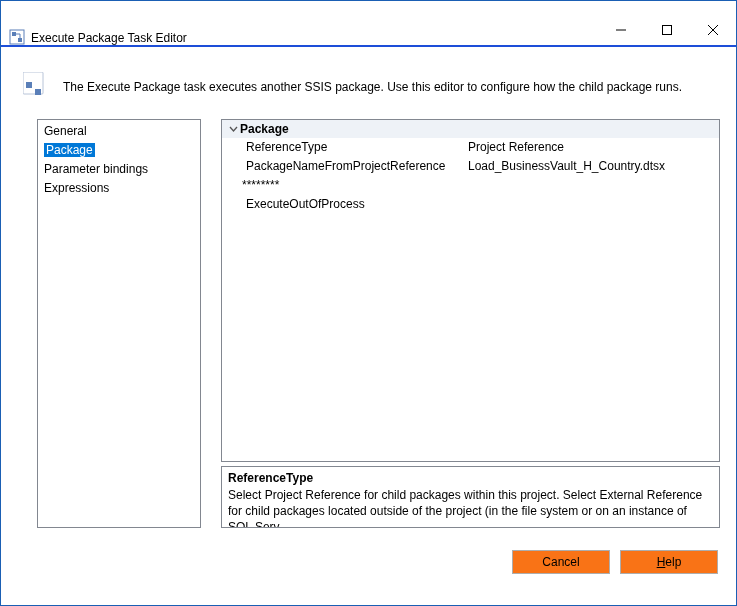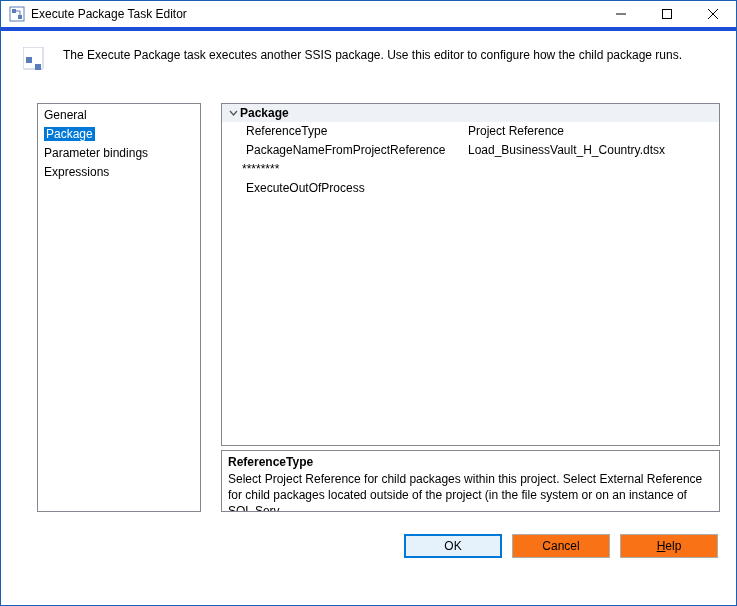--- a/index.html
+++ b/index.html
@@ -9,44 +9,44 @@
     background: #fff;
     font-family: "Segoe UI", Tahoma, sans-serif;
     font-size: 12px;
     color: #000;
     width: 737px;
     height: 606px;
     overflow: hidden;
     border: 1px solid #1a5fb4;
   }
   .titlebar {
-    height: 30px;
-    background: #fff;
-    display: flex;
-    align-items: center;
+    height: 46px;
+    background: #fff;
+    display: flex;
+    align-items: flex-end;
     padding: 0 0 0 8px;
-    border-bottom: 4px solid #1d4ed8;
+    border-bottom: 2px solid #1d4ed8;
   }
   .titlebar .app-icon {
     width: 16px; height: 16px;
     margin-right: 6px;
     display: inline-flex;
     align-items: center; justify-content: center;
   }
   .titlebar .title-text { flex: 0 0 auto; }
   .titlebar .spacer { flex: 1; }
   .win-btn {
     width: 46px; height: 30px;
     display: flex; align-items: center; justify-content: center;
     color: #000;
   }
   .win-btn svg { display:block; }
   .header-area {
     display: flex;
-    align-items: flex-start;
+    align-items: center;
     padding: 14px 20px 8px 20px;
     height: 72px;
   }
   .header-icon {
     width: 32px; height: 32px;
     margin-right: 10px;
     display: flex; align-items: center; justify-content: center;
   }
   .header-desc {
     flex: 1;
@@ -240,23 +240,20 @@
     </div>
 
     <div class="desc-panel">
       <div class="desc-title">ReferenceType</div>
       <div class="desc-text">Select Project Reference for child packages within this project. Select External Reference for child packages located outside of the project (in the file system or on an instance of SQL Serv…</div>
     </div>
   </div>
 </div>
 
 <div class="button-row">
-  <button class="dlg-btn default">
-      <span>OK</span>
-    </button>
   <button class="dlg-btn">
       <span>Cancel</span>
     </button>
   <button class="dlg-btn">
       <span class="mnemonic">H</span>
       <span>elp</span>
     </button>
 </div>
 
 </body></html>

